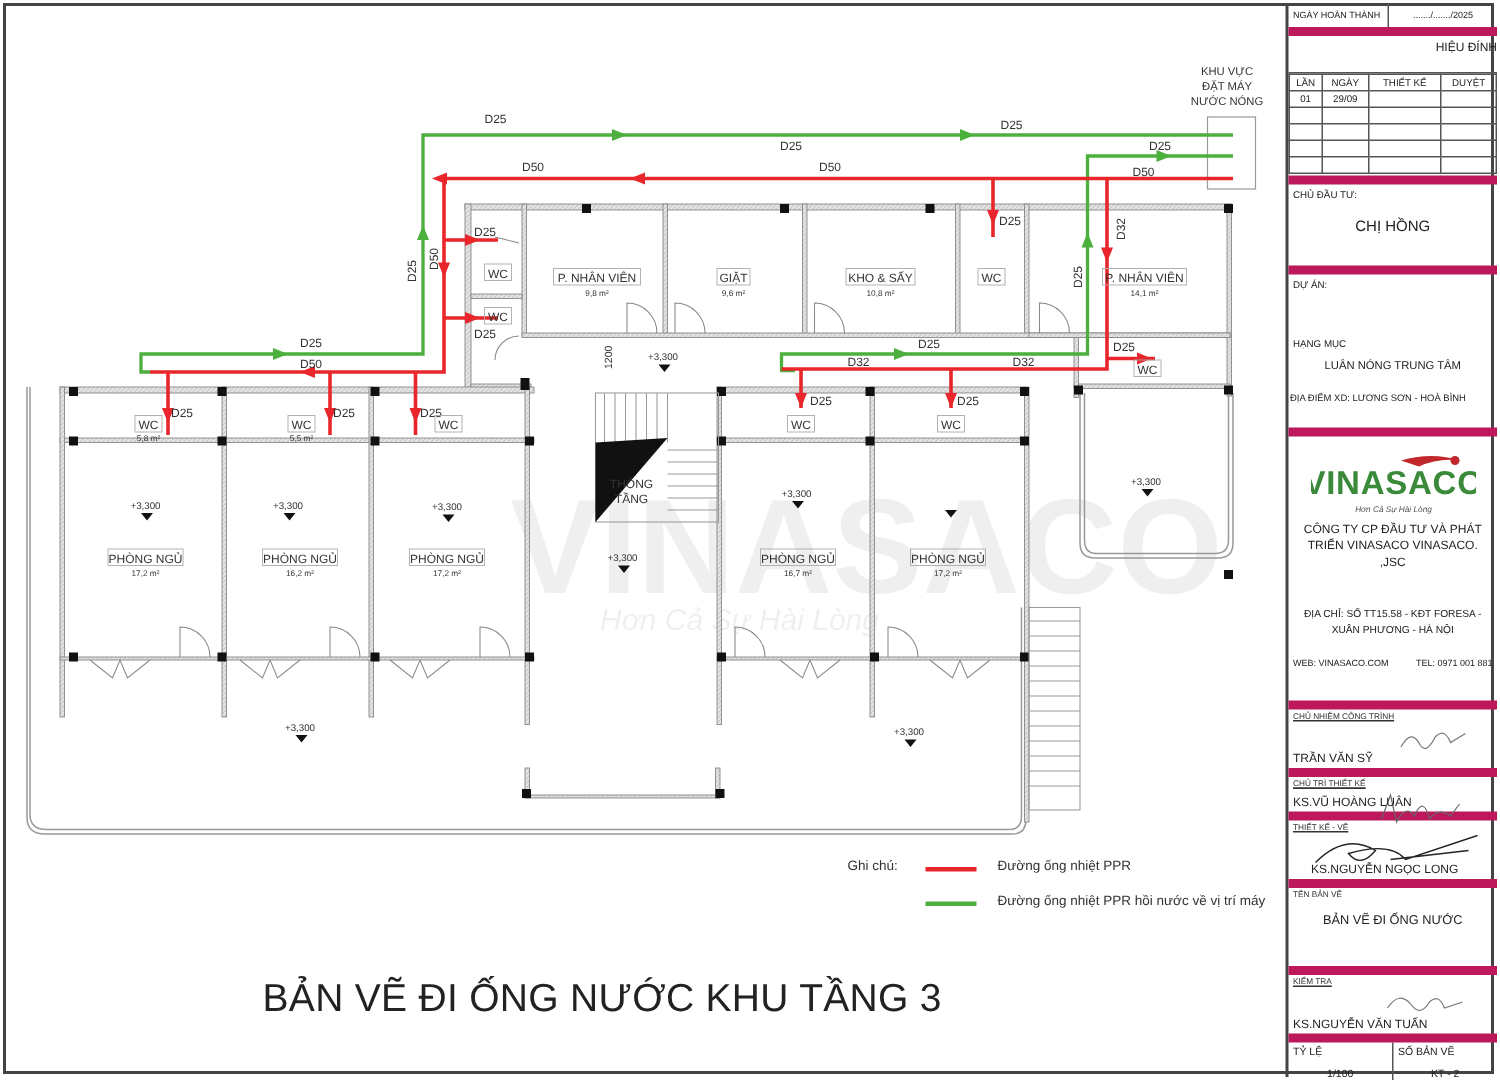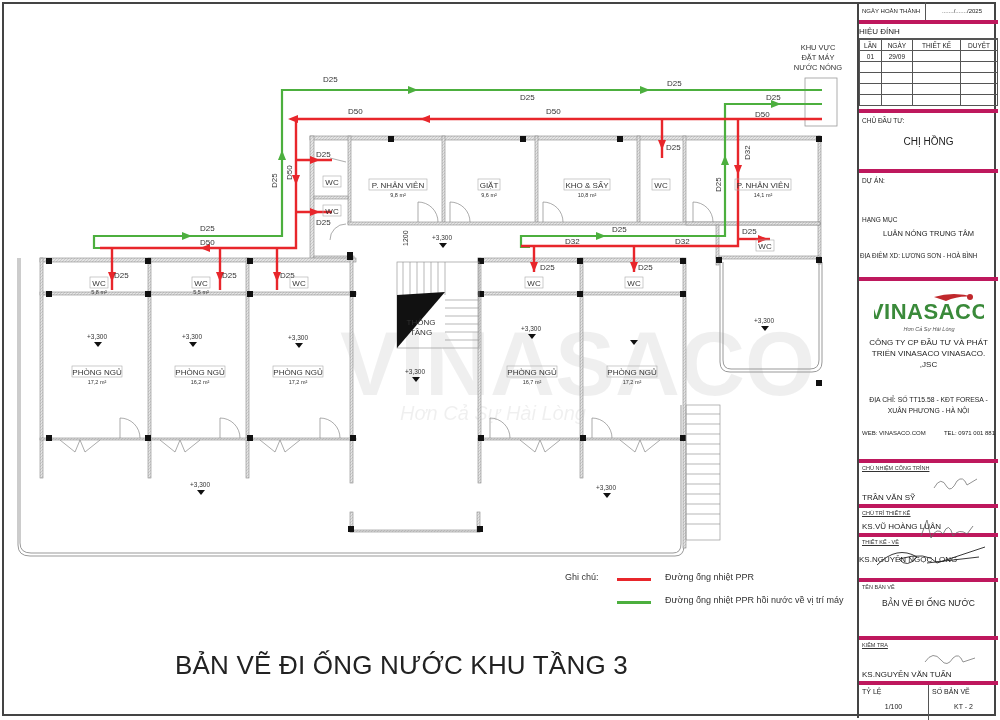--- a/index.html
+++ b/index.html
@@ -1,20 +1,20 @@
 <!DOCTYPE html>
 <html><head>
 <meta charset="utf-8">
 <style>
   html, body { margin:0; padding:0; background:#fff; }
   body { width:1000px; height:720px; position:relative; overflow:hidden; font-family:"Liberation Sans", sans-serif; color:#222; }
   .sheet { position:absolute; left:2px; top:2px; width:994px; height:714px; border:2px solid #444; box-sizing:border-box; }
   .drawing { position:absolute; left:0; top:0; width:858px; height:720px; }
   .titleblock { position:absolute; left:857px; top:2px; width:141px; height:716px; border-left:2px solid #444; box-sizing:border-box; font-size:7px; }
-  .tb-section { border-bottom:4px solid #be185d; box-sizing:border-box; position:relative; }
+  .tb-section { border-bottom:6px solid #be185d; box-sizing:border-box; position:relative; }
   .tb-small { font-size:5.5px; color:#333; padding:2px 3px; }
   .tb-big { font-size:10px; text-align:center; }
   table.rev { border-collapse:collapse; width:100%; font-size:6.5px; }
   table.rev td { border:1px solid #555; height:10px; text-align:center; padding:0; }
   .main-title { position:absolute; left:175px; top:650px; font-size:26px; letter-spacing:0.2px; color:#222; white-space:nowrap; }
   .legend { position:absolute; left:565px; top:568px; font-size:9px; color:#333; }
   .legend .row { position:absolute; white-space:nowrap; }
   .legend .line { position:absolute; height:3px; width:34px; }
   svg text { font-family:"Liberation Sans", sans-serif; }
   .logo-text { font-family:"Liberation Sans", sans-serif; font-weight:bold; font-size:22px; letter-spacing:0.5px; }
@@ -377,21 +377,21 @@
   <div class="row" style="left:100px;top:27px;">Đường ống nhiệt PPR hồi nước về vị trí máy</div>
 </div>
 
 <div class="main-title">BẢN VẼ ĐI ỐNG NƯỚC KHU TẦNG 3</div>
 
 <div class="titleblock">
   <div class="tb-section" style="height:22px;display:flex;">
     <div style="flex:1;border-right:1px solid #555;font-size:6px;padding:6px 3px;">NGÀY HOÀN THÀNH</div>
     <div style="width:66px;font-size:6px;padding:6px 3px;text-align:center;">......./......./2025</div>
   </div>
-  <div style="height:15px;text-align:left;font-size:8px;padding-top:3px;box-sizing:border-box;border-bottom:1px solid #555;">HIỆU ĐÍNH</div>
+  <div style="height:25px;text-align:right;font-size:8px;padding-top:3px;box-sizing:border-box;border-bottom:1px solid #555;">HIỆU ĐÍNH</div>
   <div class="tb-section" style="height:74px;">
     <table class="rev">
       <tbody>
           <tr>
         <td>LẦN</td>
         <td>NGÀY</td>
         <td>THIẾT KẾ</td>
         <td>DUYỆT</td>
       </tr>
       <tr>
@@ -465,21 +465,21 @@
     <svg class="sig" style="left:58px;top:8px;" width="60" height="26">
         <path d="M4,20 L10,4 L14,22 Q20,10 26,18 Q32,4 36,20 Q42,12 50,18 L56,10" stroke="#666" fill="none" stroke-width="0.8"></path>
       </svg>
     <div style="font-size:8px;padding:0 3px;position:absolute;bottom:2px;">KS.VŨ HOÀNG LUÂN</div>
   </div>
   <div class="tb-section" style="height:45px;">
     <div class="tb-small" style="text-decoration:underline;">THIẾT KẾ - VẼ</div>
     <svg class="sig" style="left:8px;top:6px;" width="120" height="28">
         <path d="M10,22 Q30,2 50,14 Q40,26 32,16 Q60,8 70,20 L118,4 M60,20 L112,14" stroke="#222" fill="none" stroke-width="0.9"></path>
       </svg>
-    <div style="font-size:8px;padding:0 0;position:absolute;bottom:14px;">KS.NGUYỄN NGỌC LONG</div>
+    <div style="font-size:8px;padding:0 15px;position:absolute;bottom:2px;">KS.NGUYỄN NGỌC LONG</div>
   </div>
   <div class="tb-section" style="height:58px;">
     <div class="tb-small">TÊN BẢN VẼ</div>
     <div style="font-size:8.5px;text-align:center;margin-top:6px;">BẢN VẼ ĐI ỐNG NƯỚC</div>
   </div>
   <div class="tb-section" style="height:45px;">
     <div class="tb-small" style="text-decoration:underline;">KIỂM TRA</div>
     <svg class="sig" style="left:60px;top:8px;" width="60" height="24">
         <path d="M6,14 Q14,2 22,12 Q28,20 34,10 Q40,4 44,14 L56,10" stroke="#777" fill="none" stroke-width="0.8"></path>
       </svg>

